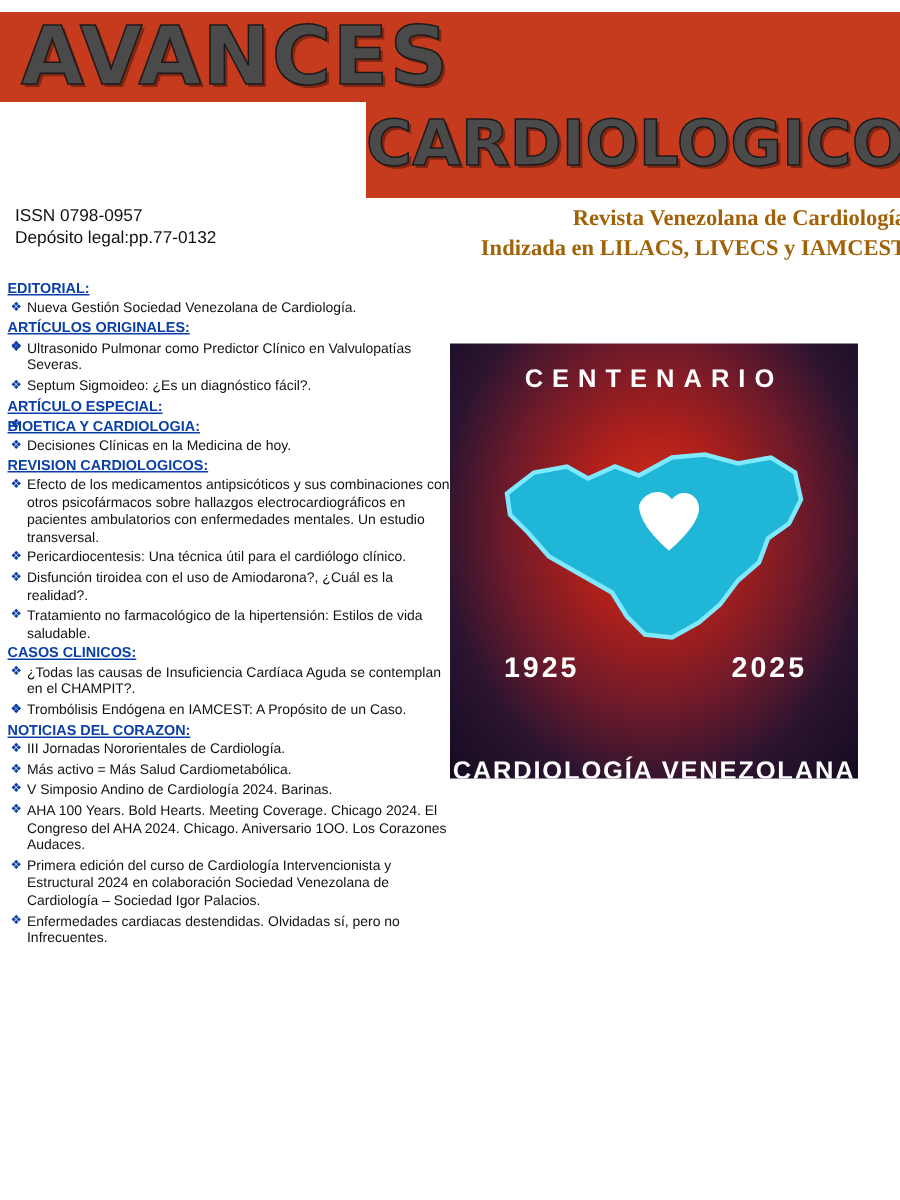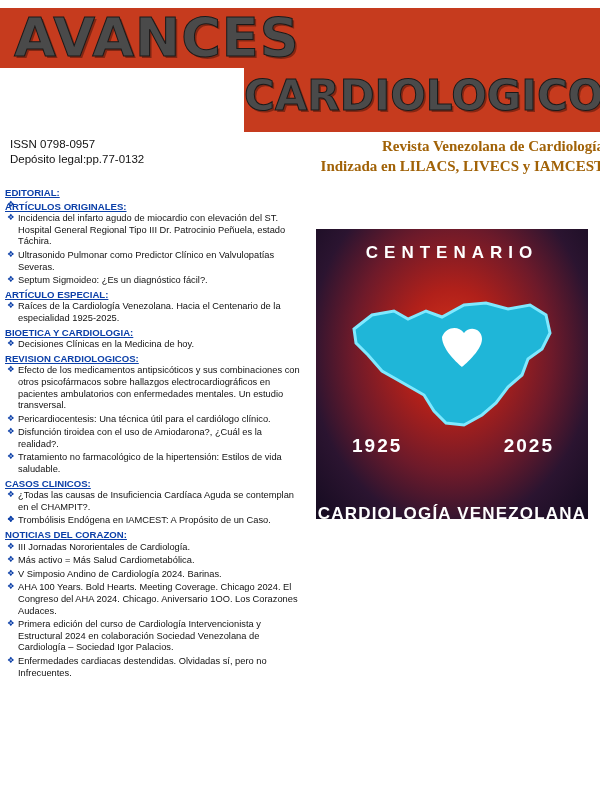--- a/index.html
+++ b/index.html
@@ -112,21 +112,21 @@
   .item .bullet {
     position: absolute;
     left: 2px; top: -1px;
     color: #0b3fa8;
     font-size: 8.5px;
   }
 
   
   .cover-art {
     position: absolute;
-    left: 316px; top: 44px;
+    left: 300px; top: 44px;
     width: 272px; height: 290px;
     background: radial-gradient(ellipse at 50% 42%, #d8341b 0%, #b0201a 26%, #6d1a2a 52%, #2b1430 74%, #140b20 100%);
     overflow: hidden;
   }
   .cover-art .centenario {
     position: absolute;
     top: 14px; left: 0; width: 100%;
     text-align: center;
     color: #ffffff;
     font-family: "Liberation Sans", sans-serif;
@@ -174,27 +174,27 @@
   <div class="issn-block">
     <div>ISSN 0798-0957</div>
     <div>Depósito legal:pp.77-0132</div>
   </div>
 </div>
 
 <div class="content">
 
   <div class="toc">
       <div class="sec-head">EDITORIAL:</div>
+      <div class="item"><span class="bullet">❖</span><span>Nueva Gestión Sociedad Venezolana de Cardiología.</span></div>
+      <div class="sec-head">ARTÍCULOS ORIGINALES:</div>
       <div class="item"><span class="bullet">❖</span></div>
-      <div class="sec-head">ARTÍCULOS ORIGINALES:</div>
-      <div class="item"><span class="bullet">❖</span><span>Incidencia del infarto agudo de miocardio con elevación del ST. Hospital General Regional Tipo III Dr. Patrocinio Peñuela, estado Táchira.</span></div>
       <div class="item"><span class="bullet">❖</span><span>Ultrasonido Pulmonar como Predictor Clínico en Valvulopatías Severas.</span></div>
       <div class="item"><span class="bullet">❖</span><span>Septum Sigmoideo: ¿Es un diagnóstico fácil?.</span></div>
       <div class="sec-head">ARTÍCULO ESPECIAL:</div>
-      <div class="item"><span class="bullet">❖</span><span>Raíces de la Cardiología Venezolana.  Hacia el Centenario de la especialidad 1925-2025.</span></div>
+      <div class="item"><span class="bullet">❖</span></div>
       <div class="sec-head">BIOETICA Y CARDIOLOGIA:</div>
       <div class="item"><span class="bullet">❖</span><span>Decisiones Clínicas en la Medicina de hoy.</span></div>
       <div class="sec-head">REVISION CARDIOLOGICOS:</div>
       <div class="item"><span class="bullet">❖</span><span>Efecto de los medicamentos antipsicóticos y sus combinaciones con otros psicofármacos sobre hallazgos electrocardiográficos en pacientes ambulatorios con enfermedades mentales. Un estudio transversal.</span></div>
       <div class="item"><span class="bullet">❖</span><span>Pericardiocentesis: Una técnica útil para el cardiólogo clínico.</span></div>
       <div class="item"><span class="bullet">❖</span><span>Disfunción tiroidea con el uso de Amiodarona?, ¿Cuál es la realidad?.</span></div>
       <div class="item"><span class="bullet">❖</span><span>Tratamiento no farmacológico de la hipertensión: Estilos de vida saludable.</span></div>
       <div class="sec-head">CASOS CLINICOS:</div>
       <div class="item"><span class="bullet">❖</span><span>¿Todas las causas de Insuficiencia Cardíaca Aguda se contemplan en el CHAMPIT?.</span></div>
       <div class="item"><span class="bullet">❖</span></div>

